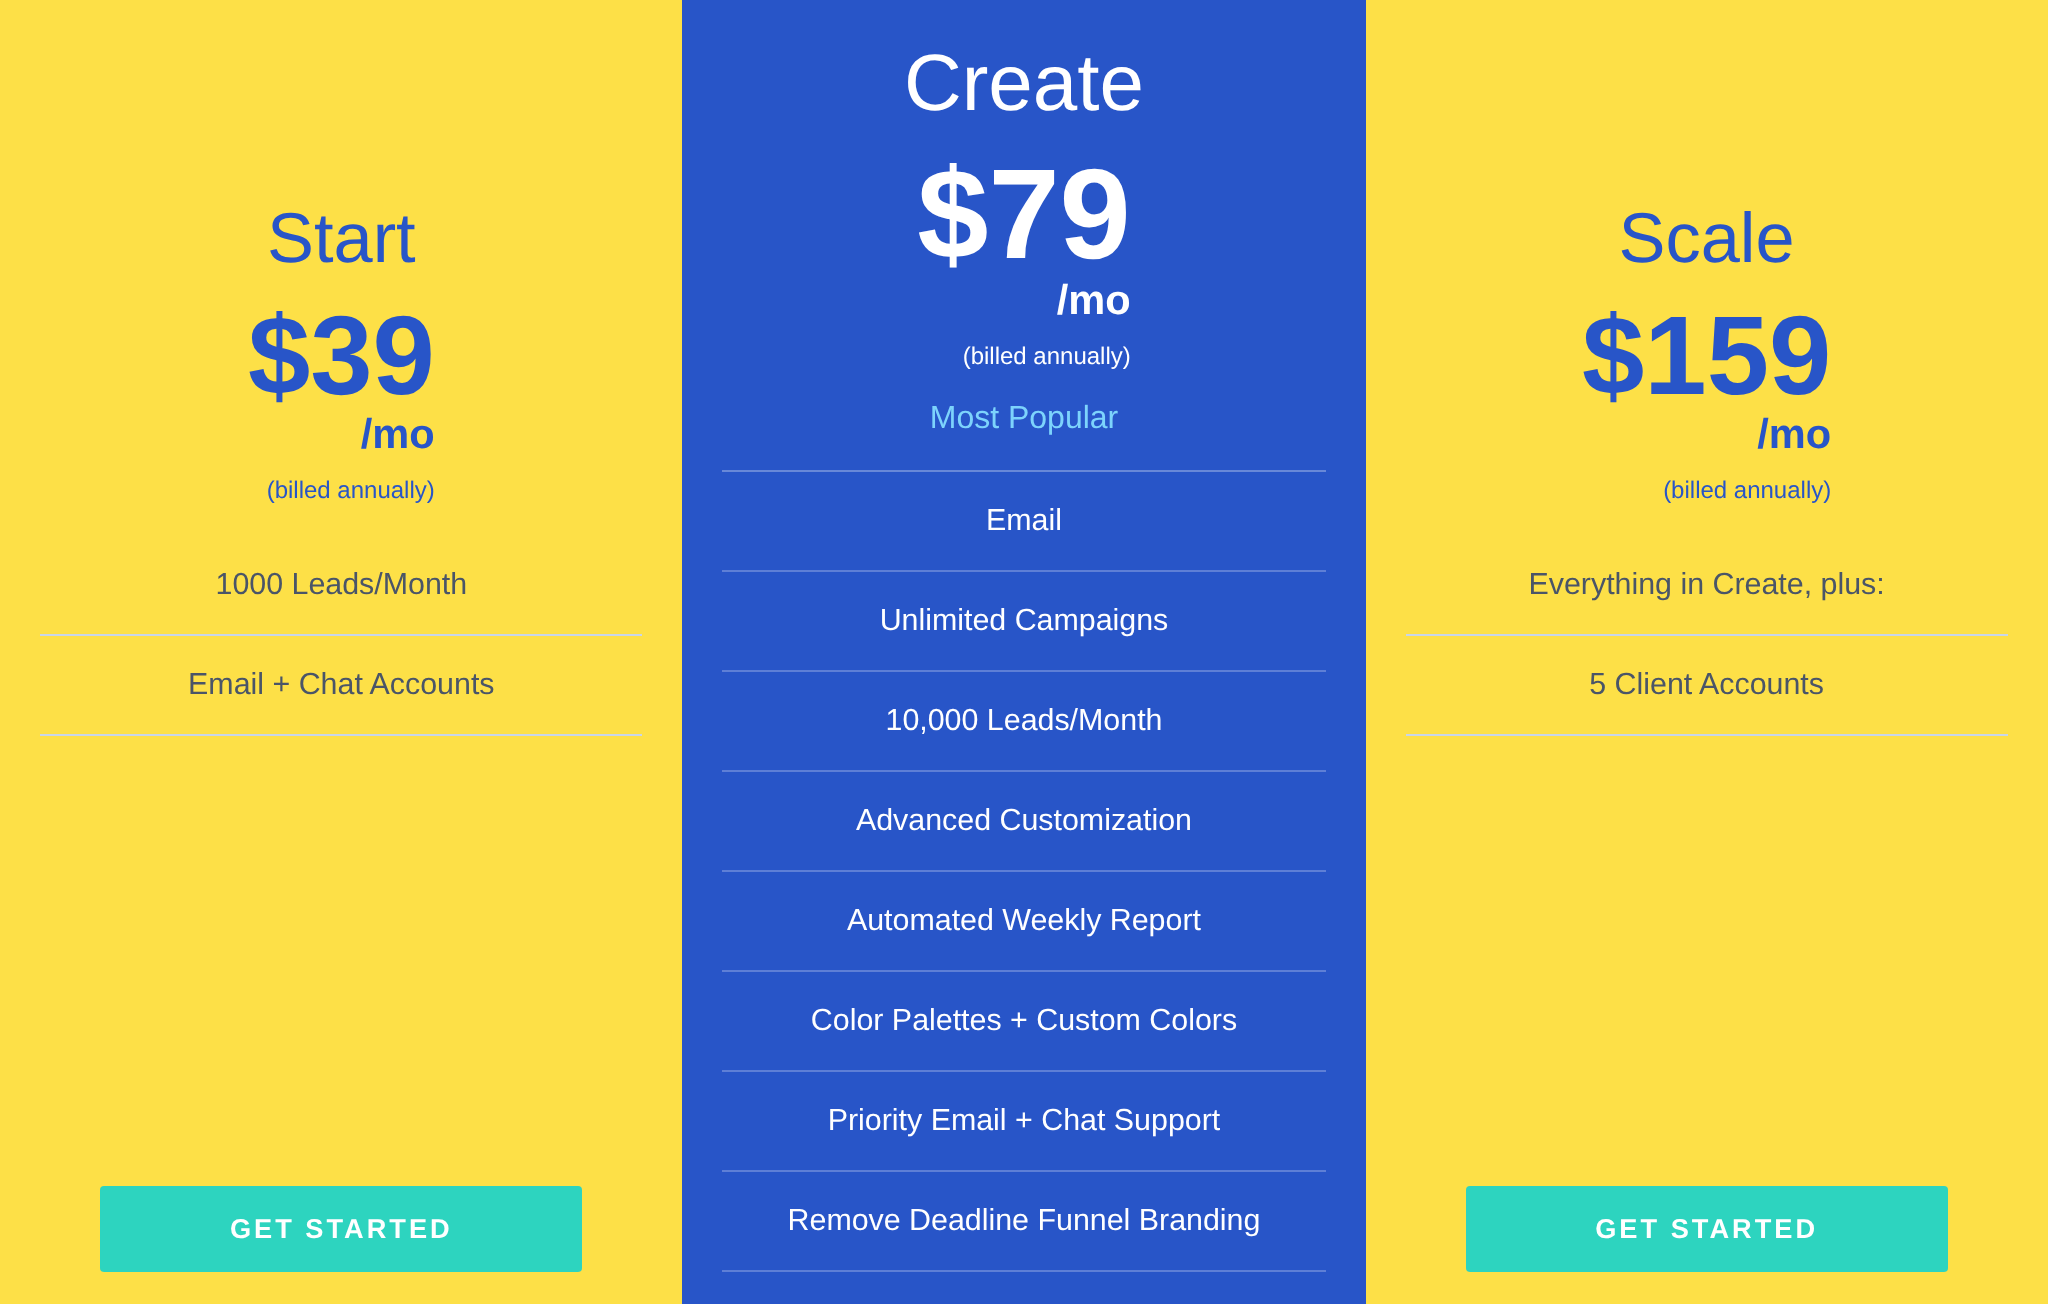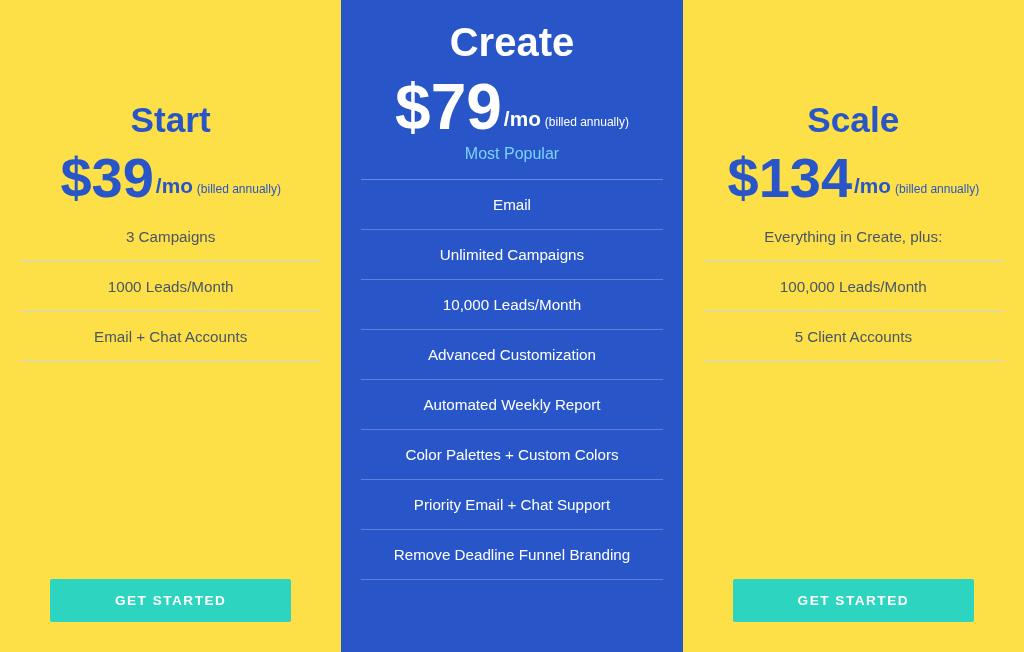--- a/index.html
+++ b/index.html
@@ -30,34 +30,35 @@
     .plan.featured {
       background: #2855c8;
       color: white;
       flex: 1;
       padding-top: 0;
       position: relative;
       z-index: 1;
     }
     .plan-name {
       font-size: 2.2rem;
-      font-weight: 700;
+      font-weight: 400;
       color: #2855c8;
       margin-top: 40px;
       margin-bottom: 10px;
     }
     .plan.featured .plan-name {
       color: white;
       font-size: 2.5rem;
       margin-top: 20px;
     }
     .price-row {
       display: flex;
       align-items: flex-end;
       margin-bottom: 6px;
+      flex-direction: column;
     }
     .price-dollar {
       font-size: 3.5rem;
       font-weight: 700;
       color: #2855c8;
       line-height: 1;
     }
     .plan.featured .price-dollar {
       color: white;
       font-size: 4rem;
@@ -138,21 +139,20 @@
   <div class="plan">
     <div class="plan-header-space"></div>
     <h2 class="plan-name">Start</h2>
     <div class="price-row">
       <span class="price-dollar">$39</span>
       <span class="price-mo">/mo</span>
       <span class="price-billed">(billed annually)</span>
     </div>
     <div style="flex:1; display:flex; flex-direction:column; justify-content:center; align-items:center; width:100%;">
       <ul class="feature-list">
-        <li class="feature-item">3 Campaigns</li>
         <li class="feature-item">1000 Leads/Month</li>
         <li class="feature-item">Email + Chat Accounts</li>
       </ul>
     </div>
     <button class="get-started-btn">GET STARTED</button>
   </div>
 
   <div class="plan featured">
     <h2 class="plan-name">Create</h2>
     <div class="price-row">
@@ -171,26 +171,25 @@
       <li class="feature-item">Color Palettes + Custom Colors</li>
       <li class="feature-item">Priority Email + Chat Support</li>
       <li class="feature-item">Remove Deadline Funnel Branding</li>
     </ul>
   </div>
 
   <div class="plan">
     <div class="plan-header-space"></div>
     <h2 class="plan-name">Scale</h2>
     <div class="price-row">
-      <span class="price-dollar">$134</span>
+      <span class="price-dollar">$159</span>
       <span class="price-mo">/mo</span>
       <span class="price-billed">(billed annually)</span>
     </div>
     <div style="flex:1; display:flex; flex-direction:column; justify-content:center; align-items:flex-start; width:100%;">
       <ul class="feature-list">
         <li class="feature-item">Everything in Create, plus:</li>
-        <li class="feature-item">100,000 Leads/Month</li>
         <li class="feature-item">5 Client Accounts</li>
       </ul>
     </div>
     <button class="get-started-btn">GET STARTED</button>
   </div>
 </div>
 
 </body></html>

